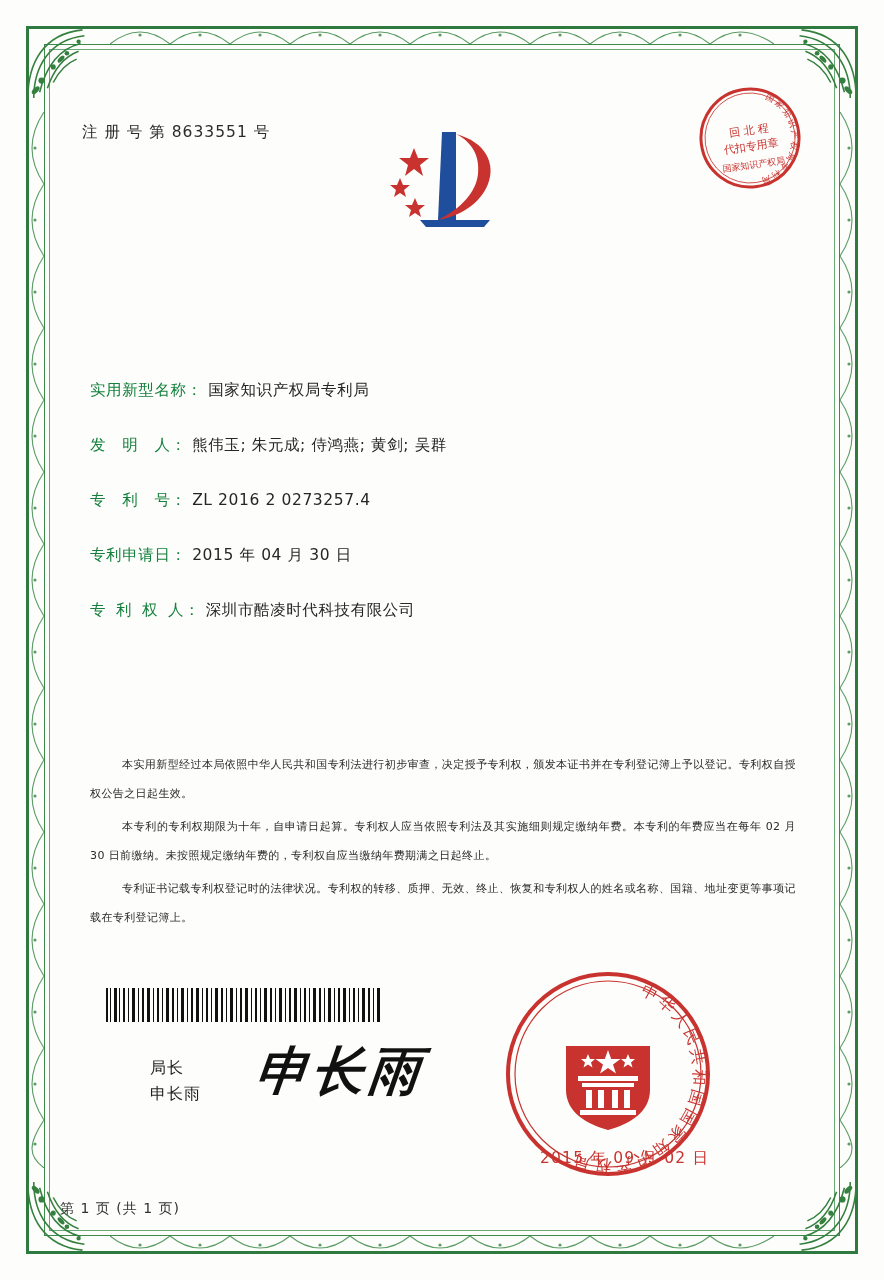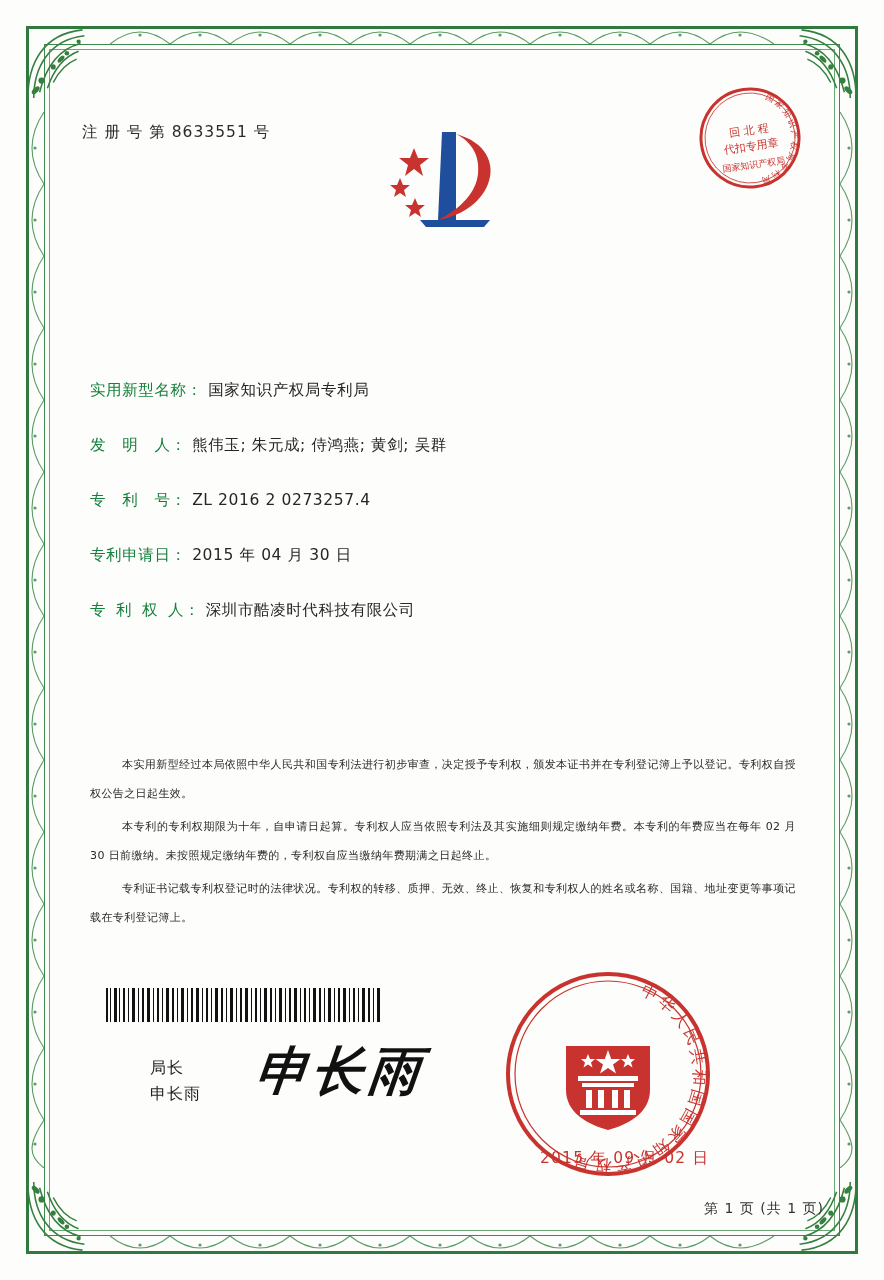--- a/index.html
+++ b/index.html
@@ -190,21 +190,21 @@
     left: 480px; top: 1088px;
     font-size: 15.5px;
     color: #c8332f;
     letter-spacing: 1.2px;
   }
 
   .page-footer {
     position: absolute;
     left: 0; top: 1140px;
     width: 764px;
-    text-align: right;
+    text-align: left;
     font-size: 14px;
     color: #333;
     letter-spacing: 1px;
   }
 </style>
 </head>
 <body>
 
 <div id="page">
 

